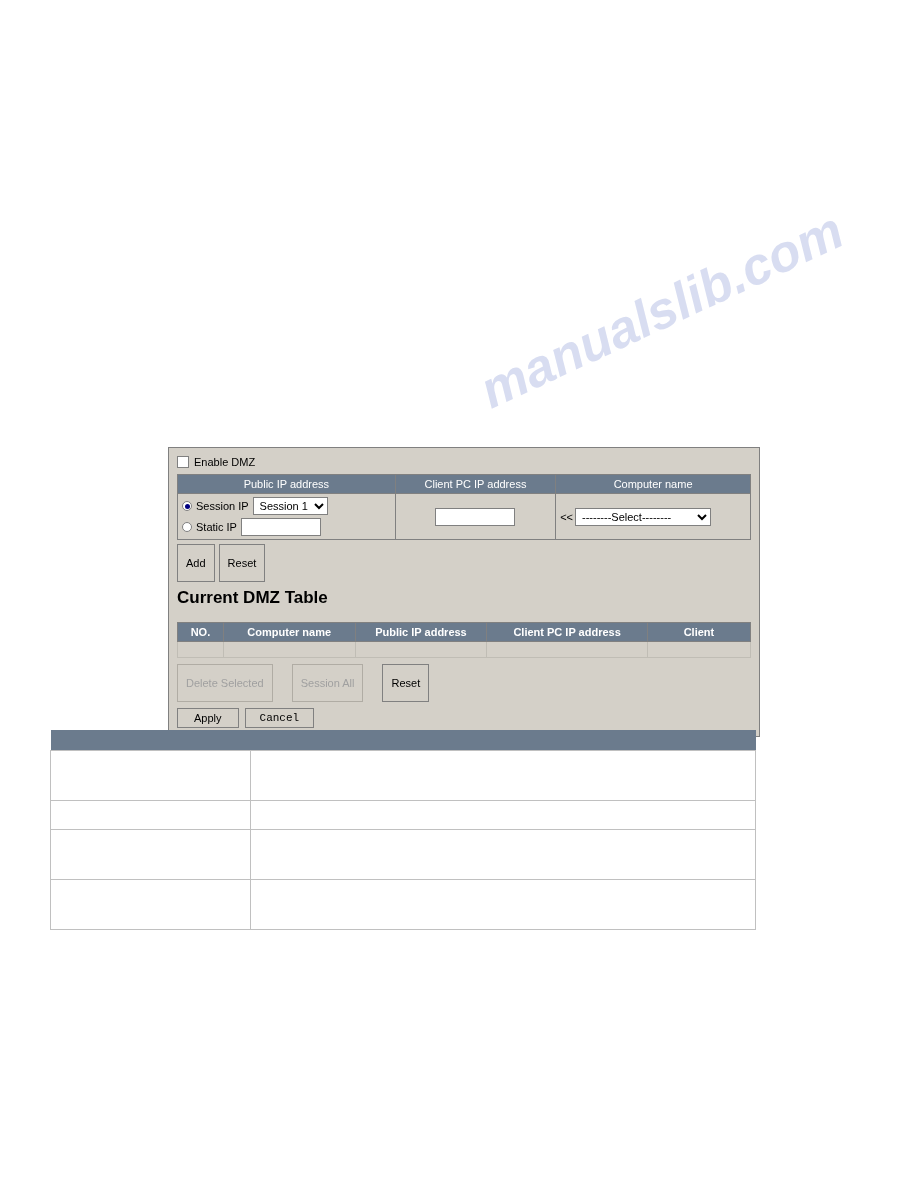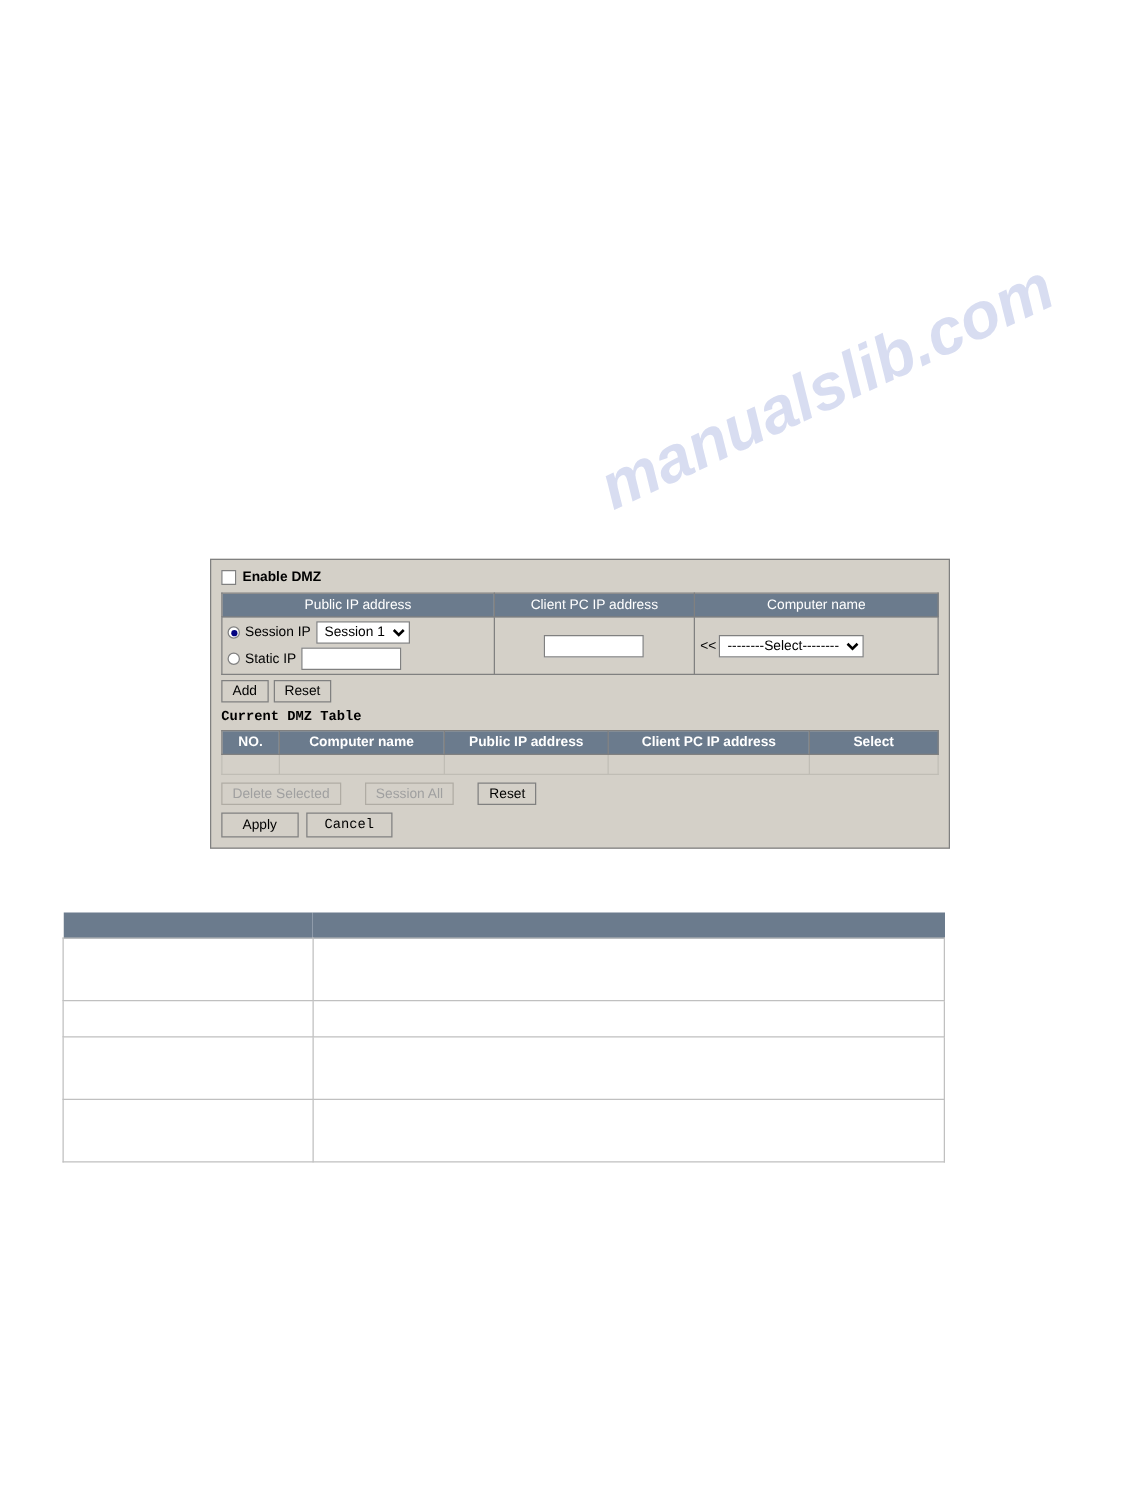--- a/index.html
+++ b/index.html
@@ -53,21 +53,21 @@
       width: 12px;
       height: 12px;
       border: 1px solid #808080;
       background: white;
       margin-right: 5px;
       display: inline-block;
     }
 
     .enable-dmz-label {
       font-size: 11px;
-      font-weight: bold;
+      font-weight: normal;
     }
 
     .ip-table {
       width: 100%;
       border-collapse: collapse;
       margin-bottom: 4px;
     }
 
     .ip-table th {
       background: #6b7b8d;
@@ -136,38 +136,37 @@
 
     .computer-select-group {
       display: flex;
       align-items: center;
       gap: 2px;
     }
 
     .btn {
       border: 1px solid #808080;
       background: #d4d0c8;
-      padding: 2px 8px;
+      padding: 12px 8px;
       font-size: 11px;
       cursor: pointer;
       min-width: 30px;
     }
 
     .add-reset-row {
       display: flex;
       gap: 4px;
       margin-bottom: 6px;
       margin-top: 2px;
     }
 
     .current-dmz-label {
-      font-size: 11px;
+      font-size: 17px;
       font-weight: bold;
-      margin-bottom: 4px;
-      font-family: Liberation Mono, monospace;
+      margin-bottom: 14px;
     }
 
     .dmz-table {
       width: 100%;
       border-collapse: collapse;
       margin-bottom: 6px;
     }
 
     .dmz-table th {
       background: #6b7b8d;
@@ -309,21 +308,21 @@
             <span>Static IP</span>
             <input type="text" class="text-input static-input" value="" style="">
           </div>
         </td>
         <td style="text-align:center;">
           <input type="text" class="text-input client-ip-input" value="" style="">
         </td>
         <td>
           <div class="computer-select-group">
             <span>&lt;&lt;</span>
-            <select class="session-select" style="width:116px;">
+            <select class="session-select" style="width:136px;">
               <option>--------Select--------</option>
             </select>
           </div>
         </td>
       </tr>
     </tbody>
   </table>
 
   <div class="add-reset-row">
     <button class="btn">Add</button>
@@ -339,21 +338,21 @@
       <col style="width:23%">
       <col style="width:28%">
       <col style="width:18%">
     </colgroup>
     <thead>
       <tr>
         <th>NO.</th>
         <th>Computer name</th>
         <th>Public IP address</th>
         <th>Client PC IP address</th>
-        <th>Select</th>
+        <th>Client</th>
       </tr>
     </thead>
     <tbody>
       <tr>
         <td>&nbsp;</td>
         <td>&nbsp;</td>
         <td>&nbsp;</td>
         <td>&nbsp;</td>
         <td>&nbsp;</td>
       </tr>

